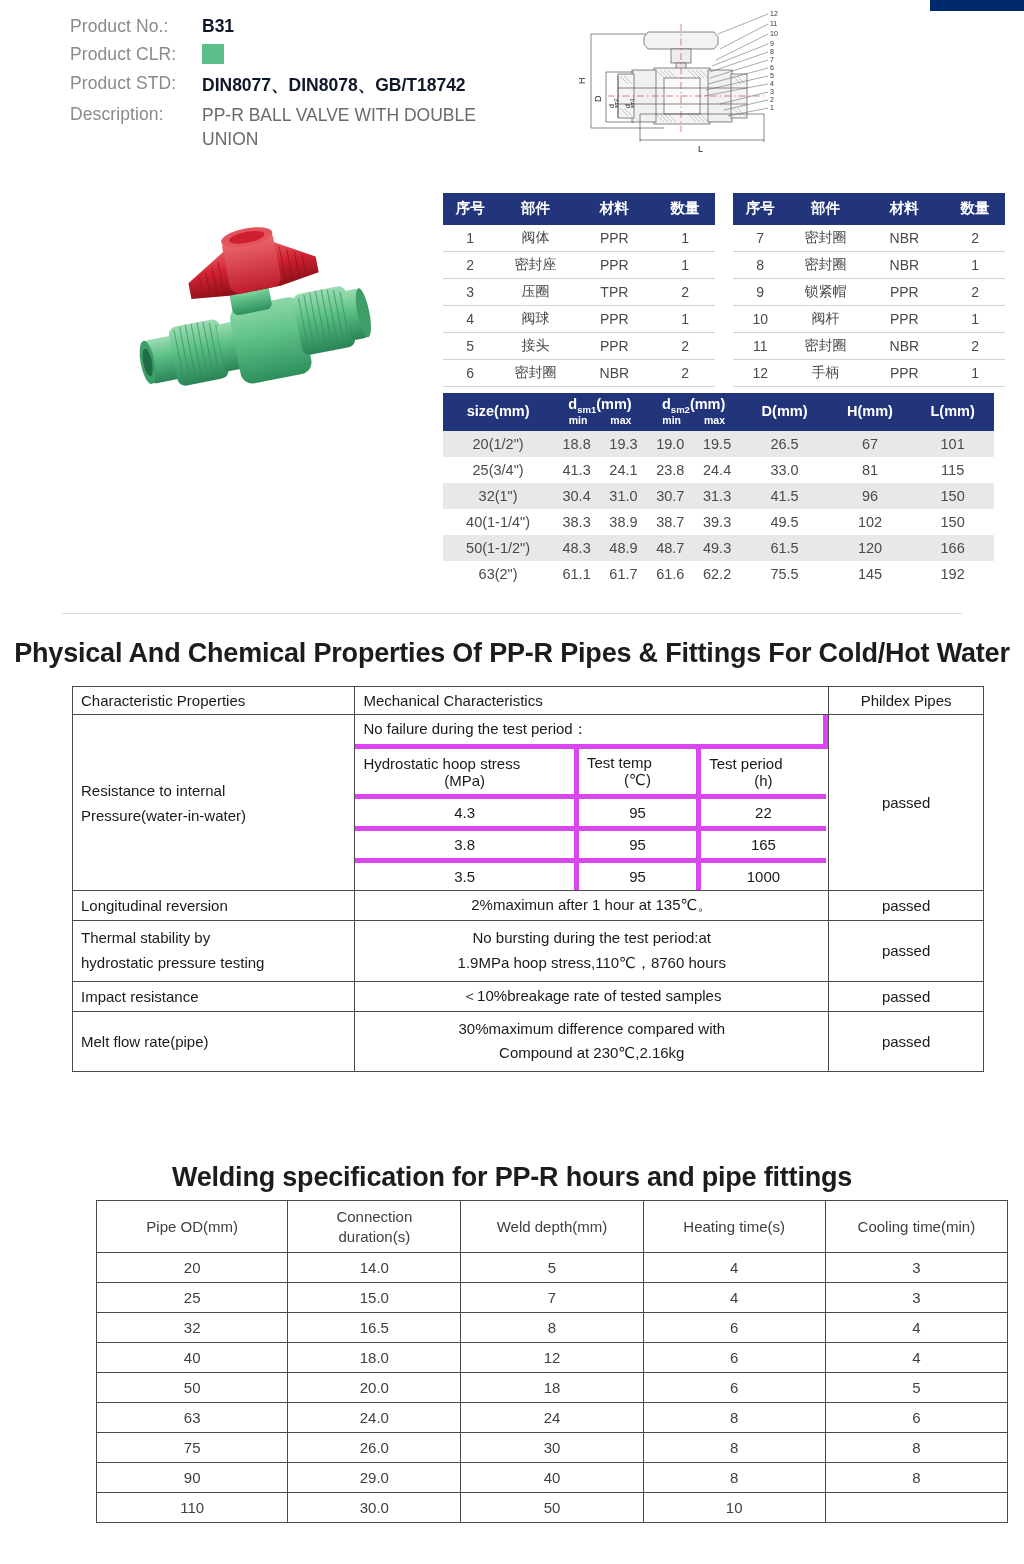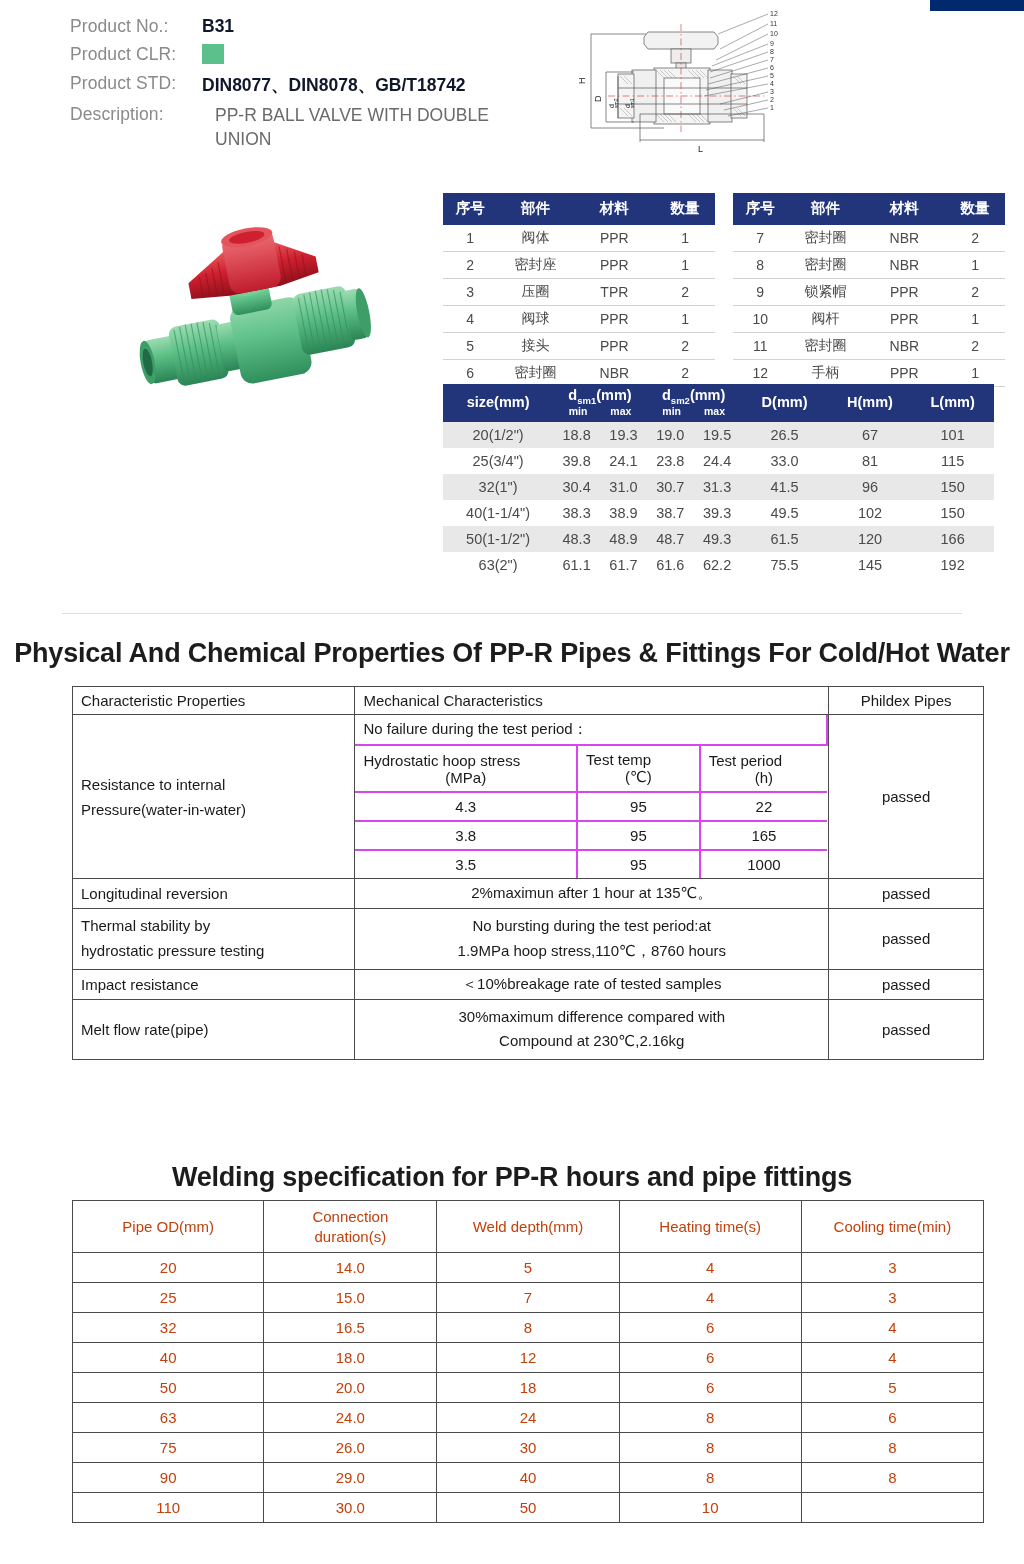--- a/index.html
+++ b/index.html
@@ -43,21 +43,20 @@
   }
   .spec-value {
     color: #0f172a;
     font-weight: 700;
     font-size: 17.5px;
   }
   .spec-value.normal {
     font-weight: 400;
     color: #6a6a6a;
     line-height: 1.35;
-    margin-left: 13px;
   }
   .color-chip {
     display: inline-block;
     width: 22px; height: 20px;
     background: #5cc08c;
     vertical-align: -3px;
   }
 
   
   .drawing {
@@ -104,21 +103,21 @@
   }
   table.parts tbody tr:last-child td { border-bottom: 1px solid #d2d2d2; }
   .c-no   { width: 20%; }
   .c-part { width: 28%; }
   .c-mat  { width: 30%; }
   .c-qty  { width: 22%; }
 
   
   .dim-wrap {
     position: absolute;
-    top: 384px; left: 443px;
+    top: 393px; left: 443px;
     width: 551px;
   }
   table.dims {
     border-collapse: collapse;
     width: 100%;
     font-size: 14px;
   }
   table.dims thead th {
     background: #22357a;
     color: #fff;
@@ -187,42 +186,43 @@
   }
   .p-left  { width: 31%; }
   .p-right { width: 17%; text-align: center; }
   .nopad { padding: 0 !important; border: none !important; }
   table.inner {
     border-collapse: collapse;
     width: 100%;
     font-size: 15px;
   }
   table.inner td {
-    border: 2px solid #d946ef;
+    border: 5px solid #d946ef;
     padding: 5px 8px;
     text-align: center;
   }
   table.inner td.lead { text-align: left; }
   .in-c1 { width: 47%; }
   .in-c2 { width: 26%; }
   .in-c3 { width: 27%; }
   .two-line { line-height: 1.65; }
   .ctr { text-align: center; }
 
   
   .weld-wrap {
     position: absolute;
     top: 1200px; left: 72px;
     width: 912px;
   }
   table.weld {
     border-collapse: collapse;
     width: 100%;
     font-size: 15px;
-    color: #c2410c;
+    color: #404040;
+    margin-left: 24px;
   }
   table.weld th, table.weld td {
     border: 1px solid #4a4a4a;
     text-align: center;
     padding: 6px 4px;
     font-weight: 400;
   }
   table.weld th { line-height: 1.3; }
   table.weld td { height: 29px; }
   .w1 { width: 21%; } .w2 { width: 19%; } .w3 { width: 20%; }
@@ -587,21 +587,21 @@
             </div>
           </td>
         <td>26.5</td>
         <td>67</td>
         <td>101</td>
       </tr>
       <tr>
         <td>25(3/4")</td>
         <td>
             <div class="dcell">
-              <span>39.8</span>
+              <span>41.3</span>
               <span>24.1</span>
             </div>
           </td>
         <td>
             <div class="dcell">
               <span>23.8</span>
               <span>24.4</span>
             </div>
           </td>
         <td>33.0</td>

